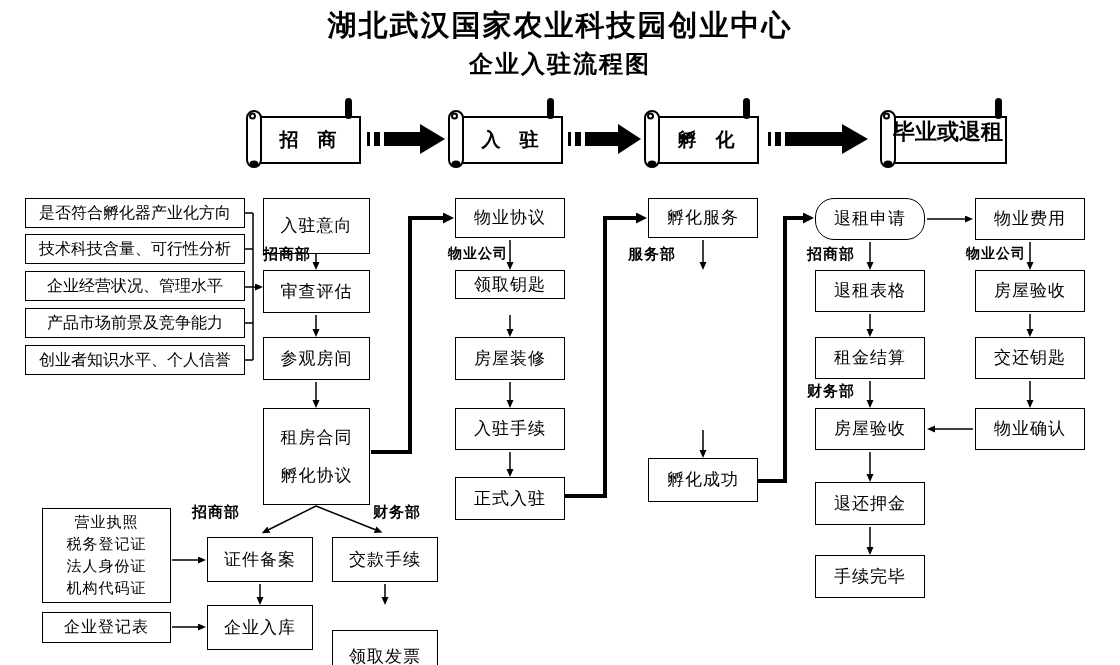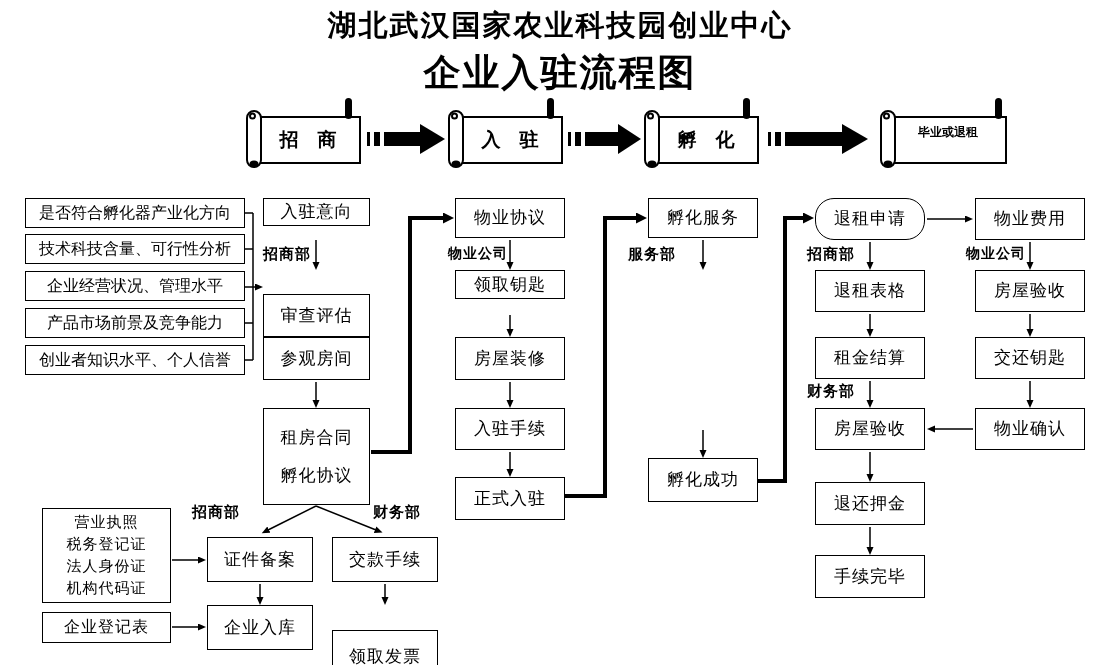--- a/index.html
+++ b/index.html
@@ -13,21 +13,21 @@
   .scr{fill:#fff;stroke:#000;stroke-width:2;}
   .box{position:absolute;border:1.5px solid #000;background:#fff;box-sizing:border-box;
     display:flex;align-items:center;justify-content:center;text-align:center;
     font-size:17px;line-height:1.15;letter-spacing:1px;}
   .box.wide{font-size:16px;letter-spacing:0;}
   .box.multi{flex-direction:column;justify-content:space-evenly;font-size:15px;letter-spacing:1px;}
   .box.twoline{flex-direction:column;justify-content:space-evenly;}
   .dept{position:absolute;font-weight:bold;font-size:15px;letter-spacing:1px;white-space:nowrap;}
   .title-wrap{position:absolute;left:0;top:6px;width:1120px;text-align:center;font-weight:bold;}
   .title-l1{font-size:29px;letter-spacing:2px;}
-  .title-l2{font-size:37px;letter-spacing:2px;margin-top:2px;}
+  .title-l2{font-size:24px;letter-spacing:2px;margin-top:2px;}
   .scroll-label{position:absolute;display:flex;align-items:center;justify-content:center;
     font-weight:bold;font-size:19px;white-space:pre;}
 </style>
 </head>
 <body>
 
 <div class="canvas">
 
   <svg class="wires" width="1120" height="665" viewBox="0 0 1120 665">
     <defs>
@@ -135,30 +135,30 @@
   </svg>
 
   <div class="title-wrap">
     <div class="title-l1">湖北武汉国家农业科技园创业中心</div>
     <div class="title-l2">企业入驻流程图</div>
   </div>
 
   <div class="scroll-label" style="left:256px;top:117px;width:104px;height:46px;">招　商</div>
   <div class="scroll-label" style="left:458px;top:117px;width:104px;height:46px;">入　驻</div>
   <div class="scroll-label" style="left:654px;top:117px;width:104px;height:46px;">孵　化</div>
-  <div class="scroll-label" style="left:890px;top:117px;width:116px;height:30px;font-size:12px;">毕业或退租</div>
+  <div class="scroll-label" style="left:890px;top:117px;width:116px;height:30px;font-size:22px;">毕业或退租</div>
 
   <div class="box wide" style="left:25px;top:198px;width:220px;height:30px;">是否符合孵化器产业化方向</div>
   <div class="box wide" style="left:25px;top:234px;width:220px;height:30px;">技术科技含量、可行性分析</div>
   <div class="box wide" style="left:25px;top:271px;width:220px;height:30px;">企业经营状况、管理水平</div>
   <div class="box wide" style="left:25px;top:308px;width:220px;height:30px;">产品市场前景及竞争能力</div>
   <div class="box wide" style="left:25px;top:345px;width:220px;height:30px;">创业者知识水平、个人信誉</div>
 
-  <div class="box" style="left:263px;top:198px;width:107px;height:28px;">入驻意向</div>
-  <div class="box" style="left:263px;top:270px;width:107px;height:43px;margin-top:24px;">审查评估</div>
+  <div class="box" style="left:263px;top:198px;width:107px;height:56px;">入驻意向</div>
+  <div class="box" style="left:263px;top:270px;width:107px;height:43px;">审查评估</div>
   <div class="box" style="left:263px;top:337px;width:107px;height:43px;">参观房间</div>
   <div class="box twoline" style="left:263px;top:408px;width:107px;height:97px;">
     <span>租房合同</span>
     <span>孵化协议</span>
   </div>
 
   <div class="box" style="left:455px;top:198px;width:110px;height:40px;">物业协议</div>
   <div class="box" style="left:455px;top:270px;width:110px;height:29px;">领取钥匙</div>
   <div class="box" style="left:455px;top:337px;width:110px;height:43px;">房屋装修</div>
   <div class="box" style="left:455px;top:408px;width:110px;height:42px;">入驻手续</div>

